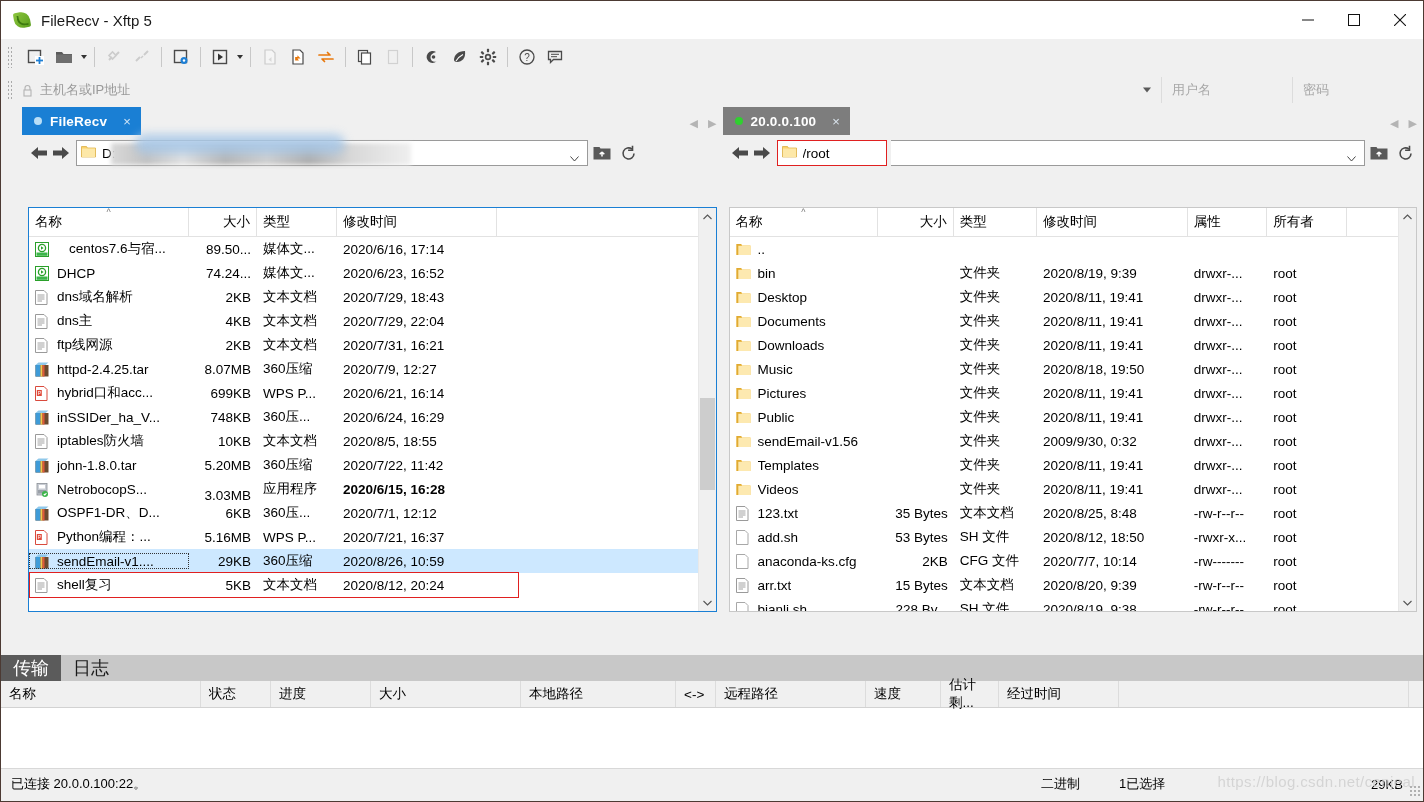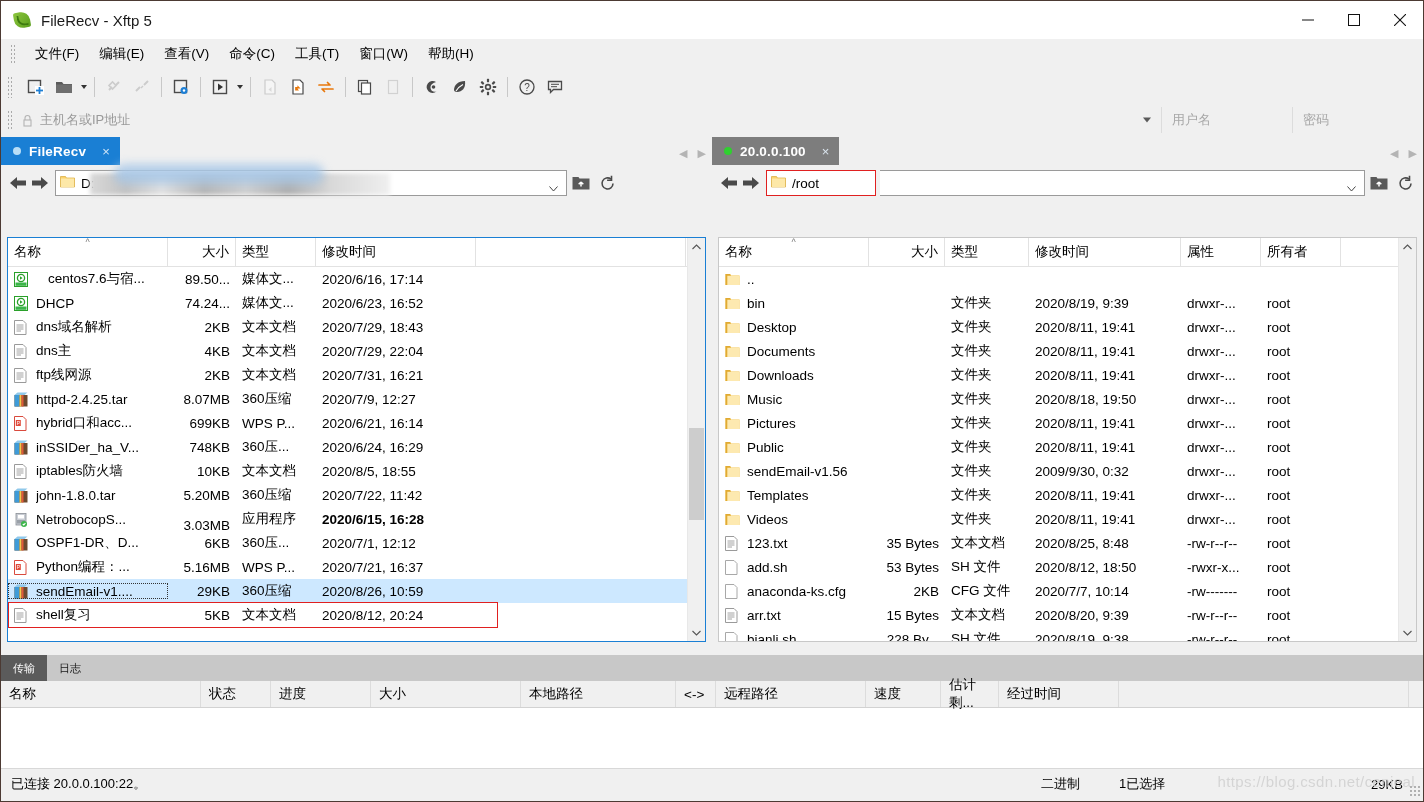--- a/index.html
+++ b/index.html
@@ -46,21 +46,21 @@
      background-image:radial-gradient(#aaa 1px,transparent 1px);background-size:3px 4px;}
   .lockico{width:14px;height:16px;display:flex;align-items:center;justify-content:center;margin-right:6px;}
   .host-field{flex:1;height:24px;display:flex;align-items:center;background:#f0f0f0;position:relative;}
   .host-ph{color:#9a9a9a;font-size:13px;}
   .host-caret{position:absolute;right:10px;top:50%;transform:translateY(-50%);
      border-left:4px solid transparent;border-right:4px solid transparent;border-top:5px solid #5a5a5a;}
   .cred{width:120px;height:26px;border-left:1px solid #dcdcdc;display:flex;align-items:center;padding-left:10px;}
   .cred span{color:#a7a7a7;font-size:13px;}
 
   
-  .panes{display:flex;height:507px;}
+  .panes{display:flex;height:507px;padding-left:21px;}
   .pane{width:712px;position:relative;box-sizing:border-box;}
 
   .tabrow{height:30px;background:#f0f0f0;display:flex;align-items:flex-end;position:relative;}
   .tab{height:28px;display:flex;align-items:center;padding:0 10px 0 12px;font-size:13.5px;
        color:#fff;cursor:default;position:relative;min-width:90px;}
   .tab.active{background:#1a7fd4;}
   .tab.remote{background:#7d7d7d;}
   .tab .dot{width:8px;height:8px;border-radius:50%;margin-right:8px;flex:0 0 auto;}
   .tab .dot.blue{background:#b8def7;}
   .tab .dot.green{background:#2fd02f;}
@@ -104,21 +104,21 @@
 
   
   .vsb{position:absolute;right:0;top:0;bottom:0;width:17px;background:#f0f0f0;border-left:1px solid #e8e8e8;}
   .vsb .arw{height:17px;display:flex;align-items:center;justify-content:center;color:#606060;font-size:9px;cursor:default;}
   .vsb .arw.bot{position:absolute;bottom:0;left:0;right:0;}
   .vsb .thumb{position:absolute;left:1px;right:1px;background:#cdcdcd;cursor:default;}
 
   
   .bottom{position:absolute;left:0;right:0;bottom:0;height:146px;background:#f0f0f0;}
   .btabs{height:26px;display:flex;align-items:stretch;background:#c8c8c8;}
-  .btab{display:flex;align-items:center;padding:0 12px;font-size:11px;cursor:default;}
+  .btab{display:flex;align-items:center;padding:0 12px;font-size:18px;cursor:default;}
   .btab.active{background:#5b5b5b;color:#fff;}
   .btab.inactive{color:#1a1a1a;background:#c8c8c8;}
   .bhead{height:26px;background:#f0f0f0;display:flex;border-bottom:1px solid #d2d2d2;}
   .bh{font-size:13.5px;display:flex;align-items:center;padding:0 8px;border-right:1px solid #dcdcdc;box-sizing:border-box;cursor:default;}
   .bbody{height:60px;background:#fff;}
   .statusbar{height:30px;background:#f0f0f0;display:flex;align-items:center;position:relative;
      border-top:1px solid #d8d8d8;font-size:13px;}
   .sb-left{padding-left:10px;}
   .sb-cell{position:absolute;top:0;height:30px;display:flex;align-items:center;}
   .watermark{position:absolute;right:8px;top:4px;font-size:15px;color:#d0d0d0;opacity:.85;letter-spacing:.4px;pointer-events:none;}
@@ -148,30 +148,20 @@
       </div>
       <div class="winbtn close">
         <svg width="12" height="12">
             <line x1="0" y1="0" x2="12" y2="12" stroke="#111" stroke-width="1.1"></line>
             <line x1="12" y1="0" x2="0" y2="12" stroke="#111" stroke-width="1.1"></line>
           </svg>
       </div>
     </div>
   </div>
 
-  <div class="menubar">
-    <div class="grip"></div>
-    <div class="menu-item">文件(F)</div>
-    <div class="menu-item">编辑(E)</div>
-    <div class="menu-item">查看(V)</div>
-    <div class="menu-item">命令(C)</div>
-    <div class="menu-item">工具(T)</div>
-    <div class="menu-item">窗口(W)</div>
-    <div class="menu-item">帮助(H)</div>
-  </div>
 
   <div class="toolbar">
     <div class="grip"></div>
 
     <div class="tb">
       <svg width="18" height="18" viewBox="0 0 18 18">
           <rect x="1.5" y="2.5" width="12" height="12" fill="none" stroke="#4a4a4a" stroke-width="1.4"></rect>
           <rect x="8" y="8" width="9" height="9" fill="#fff"></rect>
           <line x1="12.5" y1="9" x2="12.5" y2="16" stroke="#1e7fd4" stroke-width="1.8"></line>
           <line x1="9" y1="12.5" x2="16" y2="12.5" stroke="#1e7fd4" stroke-width="1.8"></line>

